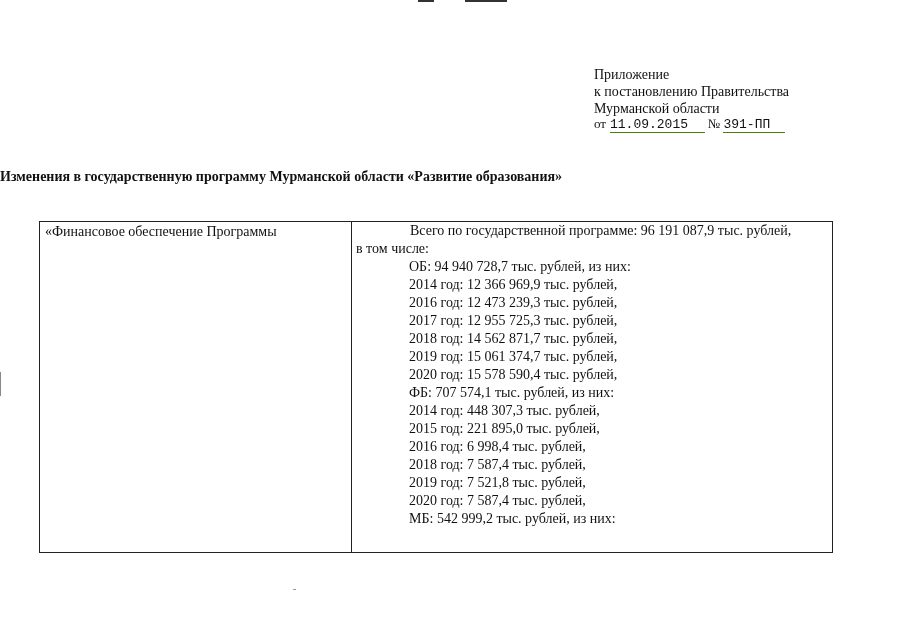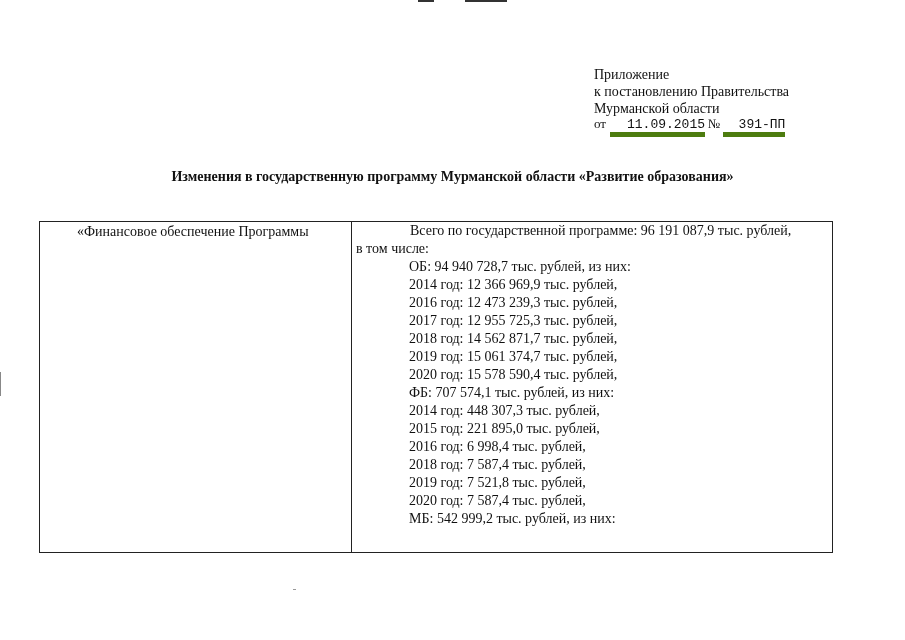--- a/index.html
+++ b/index.html
@@ -15,50 +15,49 @@
     .scan-left { position: absolute; left: 0; top: 372px; width: 1px; height: 24px; background: #888; }
     .scan-dot { position: absolute; left: 293px; top: 589px; width: 3px; height: 1px; background: #999; }
 
     .appendix {
       position: absolute; left: 594px; top: 66px;
       font-size: 14px; line-height: 17px;
     }
     .appendix .line { white-space: nowrap; }
     .appendix .line-last { display: flex; align-items: baseline; font-size: 13px; margin-top: -2px; }
     .appendix .field {
-      display: inline-block; border-bottom: 5px solid #4d7c0f;
+      display: inline-block; border-bottom: 1px solid #4d7c0f;
       font-family: "Liberation Mono", "DejaVu Sans Mono", monospace;
-      font-size: 13px; text-align: right; line-height: 14px;
+      font-size: 13px; text-align: left; line-height: 14px;
     }
     .appendix .date-field { width: 95px; margin-left: 4px; }
     .appendix .num-label { margin-left: 3px; }
     .appendix .num-field { width: 62px; margin-left: 3px; }
 
     .doc-title {
       position: absolute; left: 0; width: 905px; top: 169px;
-      text-align: center; font-weight: bold; font-size: 14px;
+      text-align: left; font-weight: bold; font-size: 14px;
       font-family: "Liberation Serif", serif;
     }
     .item-intro {
       position: absolute; left: 84px; top: 203px;
       font-size: 14px; white-space: nowrap;
     }
 
     .fin-table {
       position: absolute; left: 39px; top: 221px;
       width: 794px; height: 332px;
       border: 1px solid #222; box-sizing: border-box;
     }
     .fin-table .col-divider {
       position: absolute; left: 311px; top: 0; bottom: 0; width: 1px; background: #222;
     }
     .fin-table .left-cell {
       position: absolute; left: 5px; top: 1px; font-size: 14px; line-height: 18px;
       white-space: nowrap;
-      margin-left: 32px;
     }
     .fin-table .right-cell {
       position: absolute; left: 316px; top: 0; right: 4px;
       font-size: 14px; line-height: 18px;
     }
     .right-cell .row { white-space: nowrap; }
     .right-cell .row.indent-first { padding-left: 54px; }
     .right-cell .row.indent { padding-left: 53px; }
     .right-cell .row.no-indent { padding-left: 0; }
   </style>

